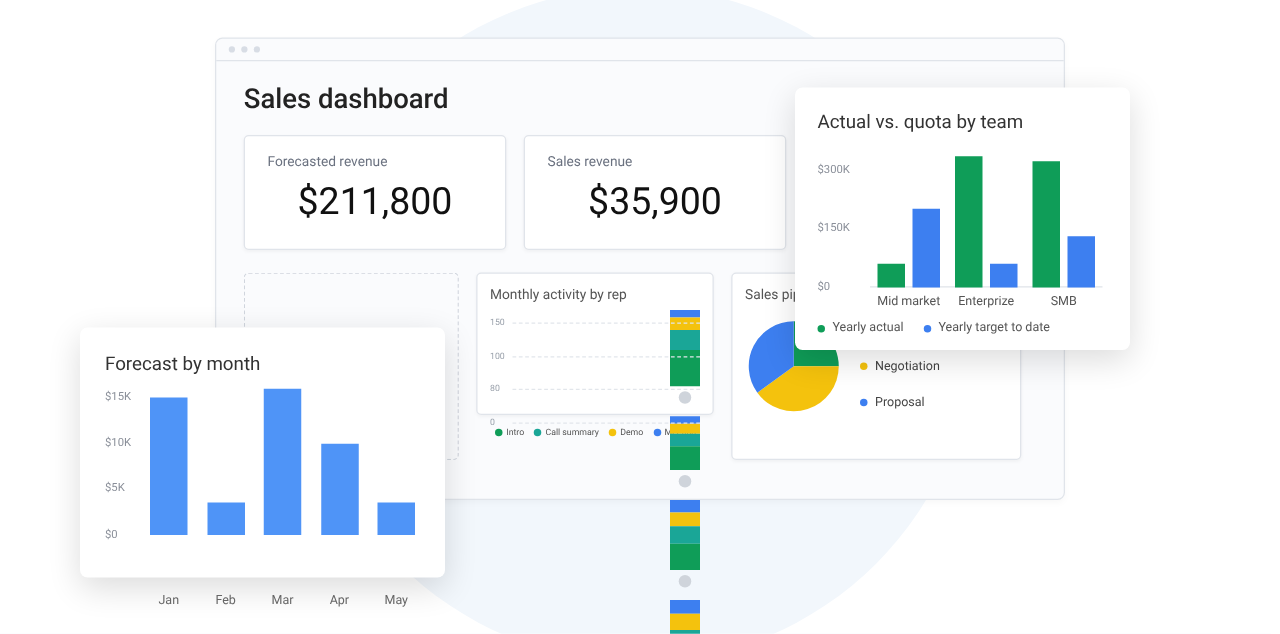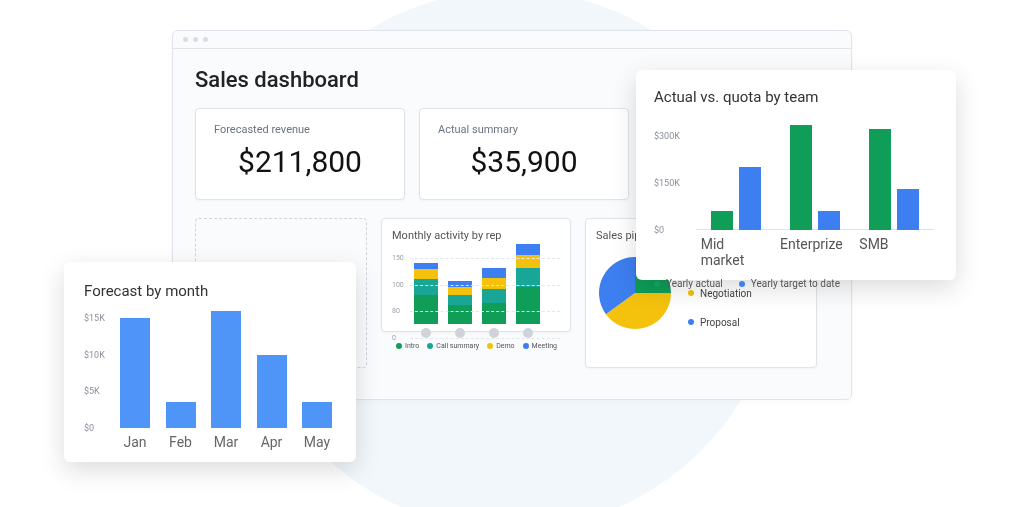--- a/index.html
+++ b/index.html
@@ -72,21 +72,21 @@
   .mini-card {
     background: #fff;
     border: 1px solid #e0e4ea;
     border-radius: 4px;
     padding: 10px 10px;
     box-shadow: 0 1px 3px rgba(0,0,0,0.04);
   }
   .mini-title { font-size: 11px; color: #555; margin-bottom: 6px; }
   .monthly-card { width: 190px; height: 114px; }
   .pipeline-card { width: 232px; height: 150px; }
-  .stacked-area { position: relative; height: 90px; display: flex; align-items: flex-end; gap: 10px; padding-left: 22px; }
+  .stacked-area { position: relative; height: 90px; display: flex; align-items: flex-end; gap: 10px; padding-left: 22px; flex-direction: column; }
   .stacked-tick { position: absolute; left: 0; font-size: 7px; color: #9aa1ab; }
   .stacked-grid { position: absolute; left: 18px; right: 0; border-top: 1px dashed #e2e6eb; }
   .stacked-col { width: 24px; display: flex; flex-direction: column; align-items: center; }
   .stacked-bar { width: 100%; display: flex; flex-direction: column-reverse; }
   .seg { width: 100%; }
   .avatar { width: 10px; height: 10px; border-radius: 50%; background: #cfd4db; margin-top: 4px; }
   .stacked-legend { display: flex; flex-wrap: wrap; gap: 4px 8px; margin-top: 4px; padding-left: 4px; }
   .lg-item { display: flex; align-items: center; gap: 3px; font-size: 7px; color: #555; }
   .sw { width: 6px; height: 6px; border-radius: 50%; }
   .pipeline-body { display: flex; align-items: center; gap: 14px; margin-top: 12px; }
@@ -107,38 +107,38 @@
     width: 292px;
     height: 200px;
     padding: 20px 20px 12px;
   }
   .forecast-title { font-size: 15px; color: #333; margin-bottom: 18px; }
   .forecast-chart { position: relative; height: 110px; }
   .fc-plot { position: absolute; left: 36px; right: 4px; top: 0; bottom: 0; display: flex; align-items: flex-end; justify-content: space-between; }
   .fc-bar { width: 30px; background: #4f94f7; }
   .fc-tick { position: absolute; left: 0; font-size: 9px; color: #8a8f99; transform: translateY(-50%); }
   .fc-cats { display: flex; justify-content: space-between; padding-left: 36px; padding-right: 4px; margin-top: 6px; }
-  .fc-cat { font-size: 14px; color: #666; width: 30px; text-align: center; }
+  .fc-cat { font-size: 10px; color: #666; width: 30px; text-align: center; margin-top: 41px; }
 
   .quota-card {
     left: 636px;
     top: 70px;
-    width: 320px;
+    width: 268px;
     height: 210px;
     padding: 18px 18px 10px;
   }
   .quota-title { font-size: 15px; color: #333; margin-bottom: 14px; }
   .quota-chart { position: relative; height: 110px; }
   .qc-plot { position: absolute; left: 42px; right: 4px; top: 0; bottom: 0; display: flex; align-items: flex-end; justify-content: space-around; }
   .qc-group { display: flex; align-items: flex-end; gap: 6px; width: 70px; justify-content: center; }
   .qc-bar { width: 22px; }
   .qc-tick { position: absolute; left: 0; font-size: 9px; color: #8a8f99; transform: translateY(-50%); }
   .qc-baseline { position: absolute; left: 42px; right: 4px; bottom: 0; border-top: 1px solid #dfe3e9; }
   .qc-cats { display: flex; justify-content: space-around; padding-left: 42px; padding-right: 4px; margin-top: 6px; }
-  .qc-cat { font-size: 14px; color: #555; width: 70px; text-align: left; }
+  .qc-cat { font-size: 10px; color: #555; width: 70px; text-align: center; }
   .quota-legend { display: flex; gap: 16px; margin-top: 10px; }
   .ql-item { display: flex; align-items: center; gap: 6px; font-size: 10px; color: #555; }
 </style>
 </head>
 <body>
 
 <div class="bg-circle"></div>
 
 <div class="window">
   <div class="window-titlebar">
@@ -148,21 +148,21 @@
   </div>
   <div class="window-body">
     <h1 class="page-title">Sales dashboard</h1>
 
     <div class="row1">
       <div class="kpi-card">
         <div class="kpi-label">Forecasted revenue</div>
         <div class="kpi-value">$211,800</div>
       </div>
       <div class="kpi-card">
-        <div class="kpi-label">Actual summary</div>
+        <div class="kpi-label">Sales revenue</div>
         <div class="kpi-value">$35,900</div>
       </div>
       <div class="placeholder-card"></div>
     </div>
 
     <div class="row2">
       <div class="placeholder-card-lg"></div>
 
       <div class="mini-card monthly-card">
         <div class="mini-title">Monthly activity by rep</div>

